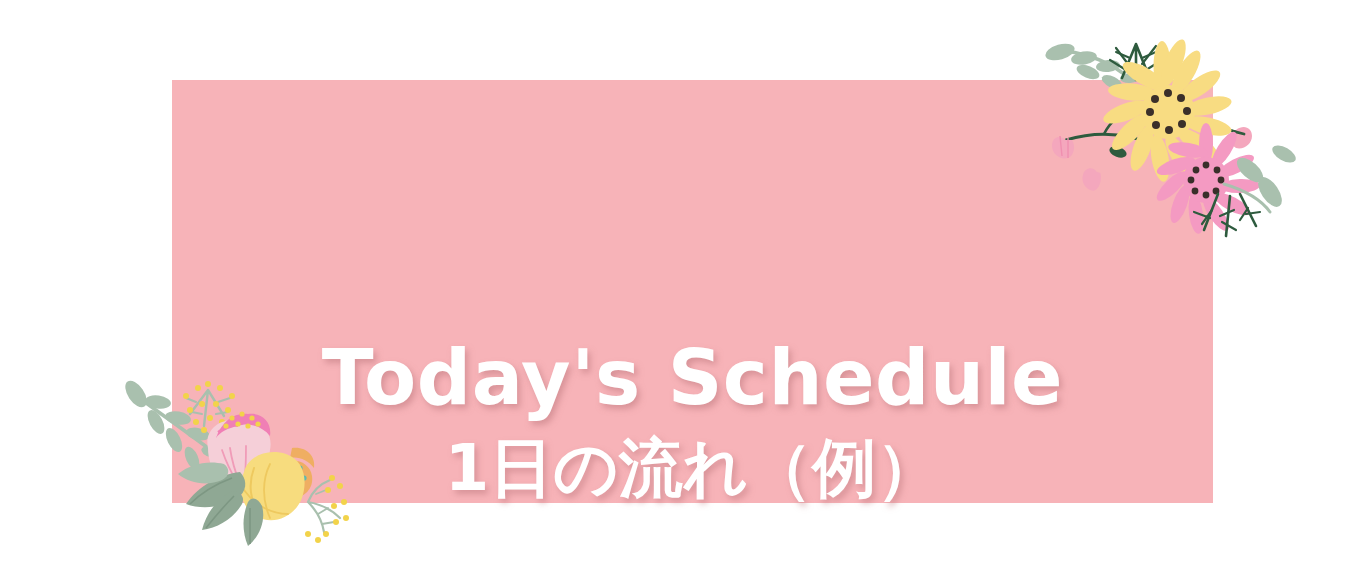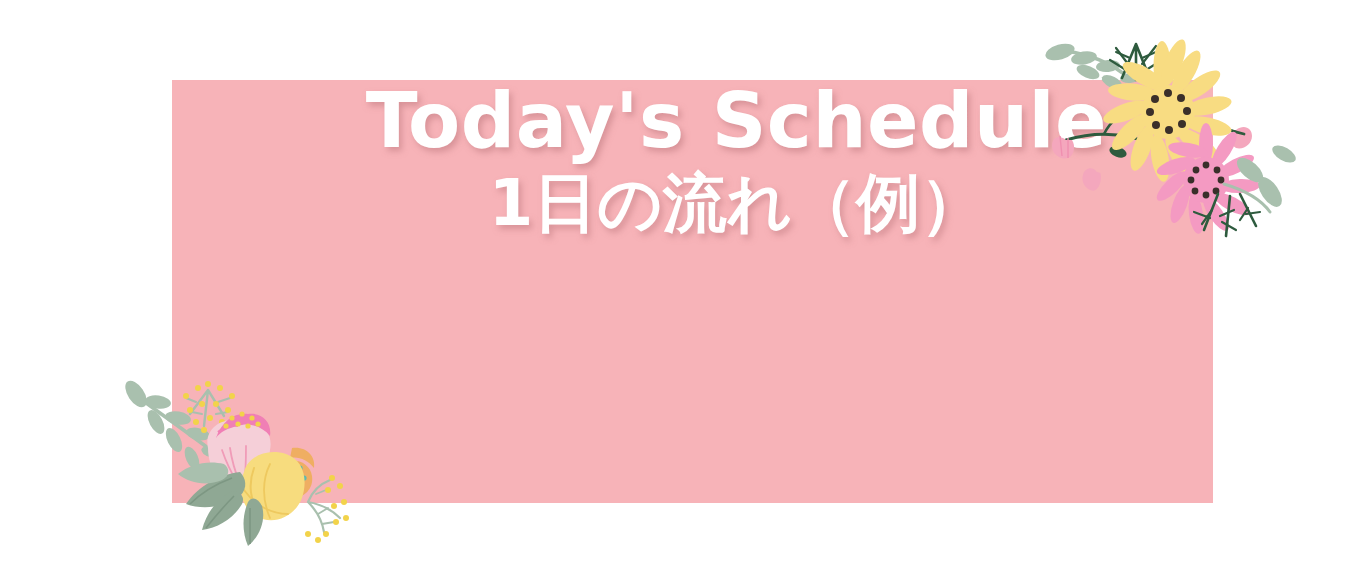--- a/index.html
+++ b/index.html
@@ -34,41 +34,40 @@
   
   #text-block {
     position: absolute;
     left: 172px;
     top: 80px;
     width: 1041px;
     height: 423px;
     display: flex;
     flex-direction: column;
     align-items: center;
-    justify-content: flex-start;
+    justify-content: flex-end;
     text-align: center;
-    padding-left: 44px;
   }
   #title {
     font-family: "DejaVu Sans", sans-serif;
     font-size: 76px;
     font-weight: bold;
     color: #ffffff;
     letter-spacing: 0.5px;
     line-height: 1.08;
     text-shadow: 3px 4px 6px rgba(190,120,125,0.55);
     white-space: nowrap;
   }
   #subtitle {
     font-family: "DejaVu Sans", sans-serif;
     font-size: 64px;
     font-weight: bold;
     color: #ffffff;
     line-height: 1.1;
-    margin-top: 6px;
+    margin-top: 14px;
     text-shadow: 3px 4px 6px rgba(190,120,125,0.55);
     white-space: nowrap;
   }
 
   
   .floral {
     position: absolute;
     pointer-events: none;
   }
   #floral-top-right {

